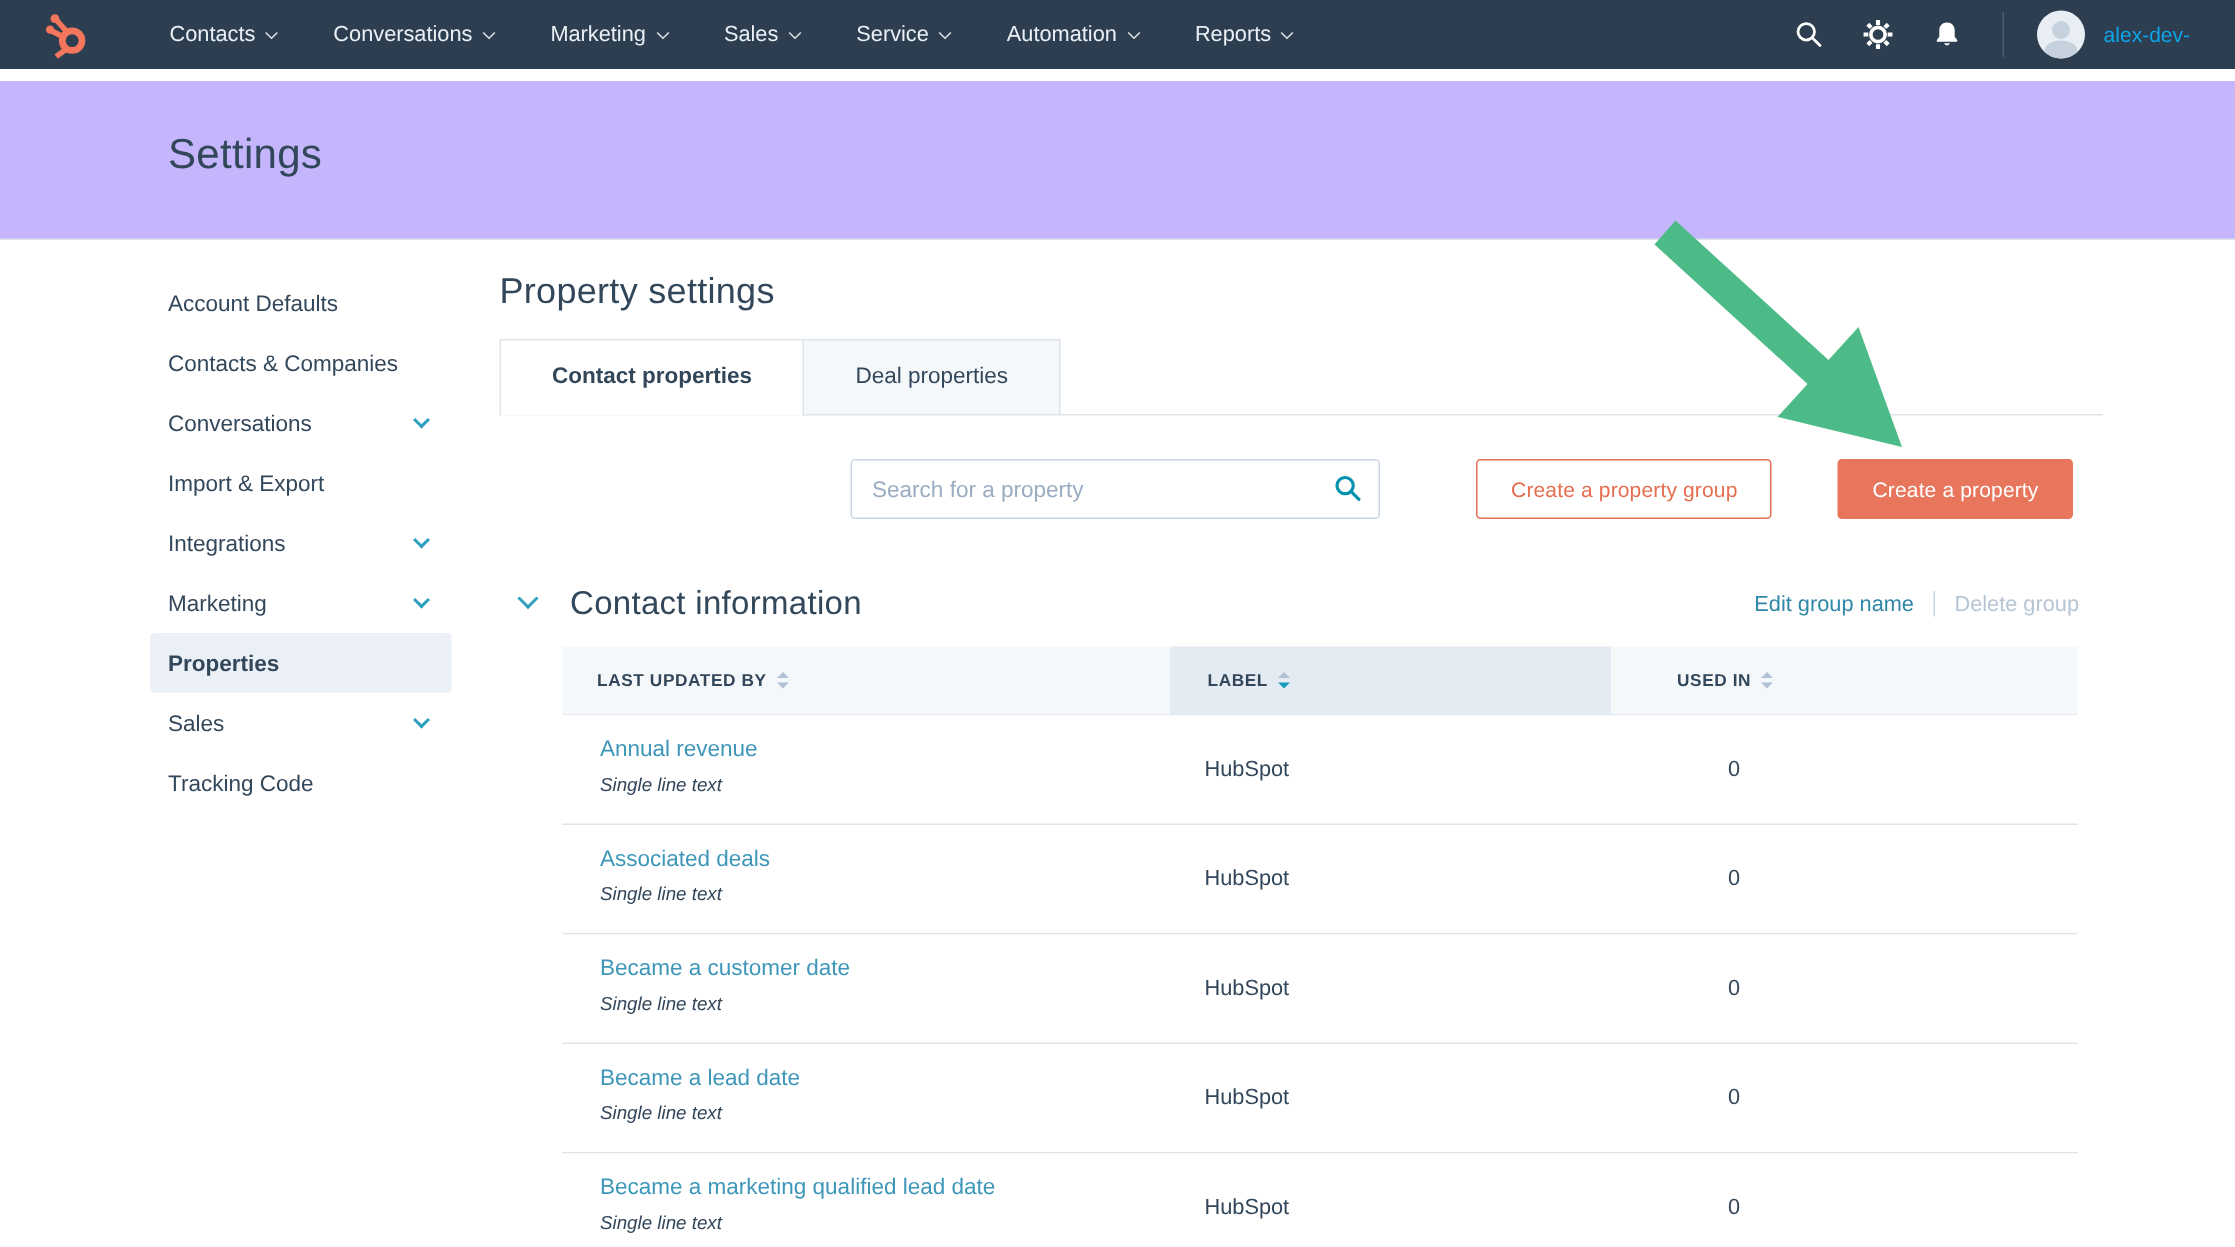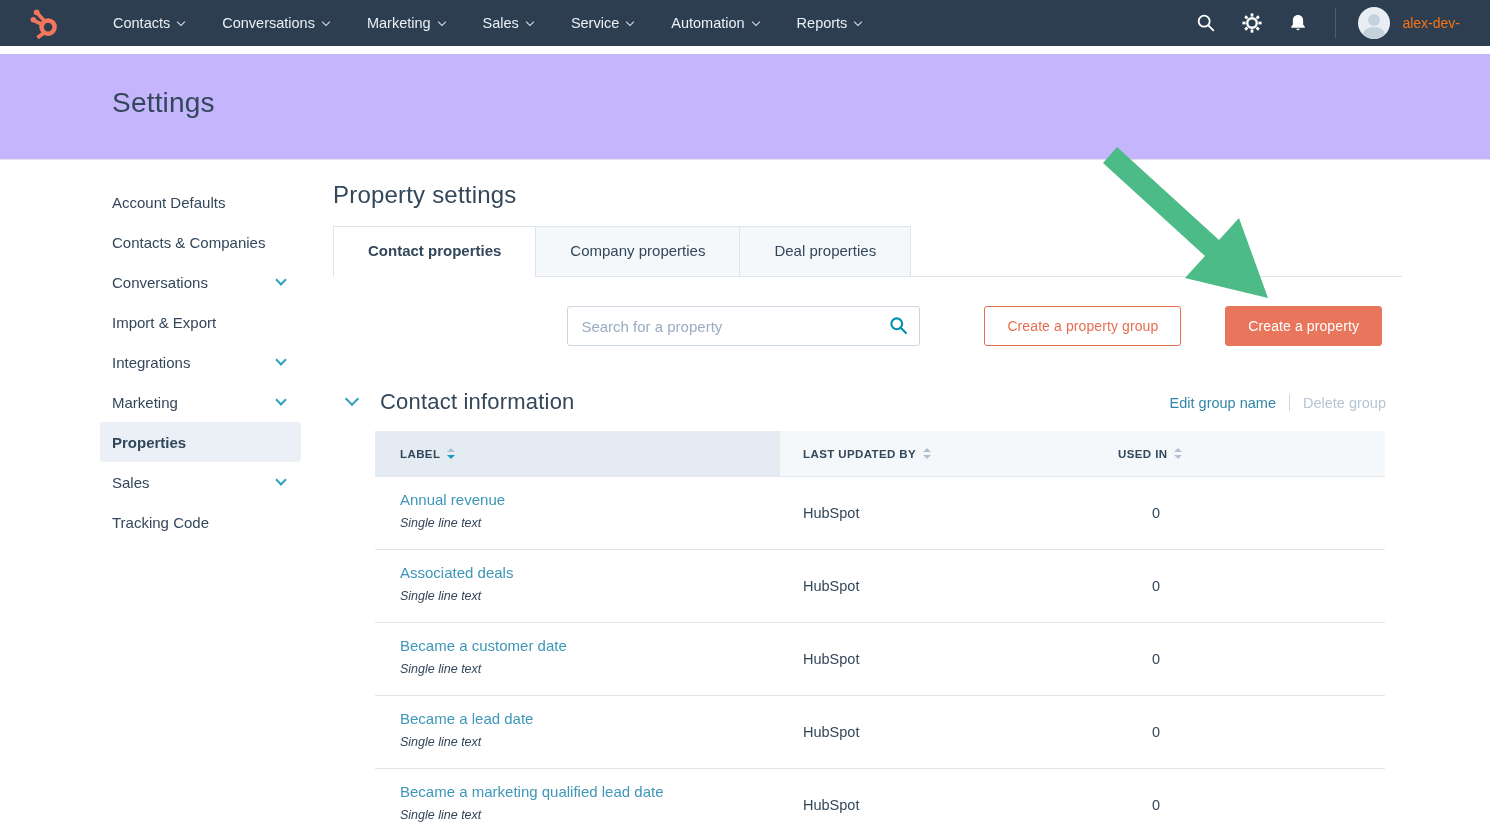--- a/index.html
+++ b/index.html
@@ -11,21 +11,21 @@
   .logo { margin-left:26px; width:36px; height:36px; flex:0 0 auto; }
   .nav-menu { display:flex; align-items:center; margin-left:32px; }
   .nav-item { display:flex; align-items:center; padding:0 19px; height:54px; color:#eaf0f6; font-size:14.5px; cursor:pointer; }
   .nav-chev { width:6px; height:6px; border-right:1.6px solid rgba(255,255,255,.85); border-bottom:1.6px solid rgba(255,255,255,.85); transform:rotate(45deg); margin-left:8px; margin-top:-3px; }
   .nav-right { margin-left:auto; display:flex; align-items:center; margin-right:30px; }
   .nav-icon { width:22px; height:22px; margin-left:24px; cursor:pointer; display:flex; align-items:center; justify-content:center; }
   .nav-divider { width:1px; height:30px; background:#4a5d72; margin-left:26px; }
   .avatar { width:32px; height:32px; border-radius:50%; background:#e9eef4; margin-left:22px; overflow:hidden; position:relative; cursor:pointer; }
   .avatar .head { position:absolute; top:7px; left:10px; width:12px; height:12px; border-radius:50%; background:#c6d1de; }
   .avatar .body { position:absolute; top:20px; left:5px; width:22px; height:14px; border-radius:50%; background:#c6d1de; }
-  .nav-user { color:#f97316; font-size:14px; margin-left:12px; cursor:pointer; }
+  .nav-user { color:#0ea5e9; font-size:14px; margin-left:12px; cursor:pointer; }
 
   
   .page-head { position:absolute; top:54px; left:0; width:1490px; height:106px; background:#c4b5fd; border-bottom:1px solid #dfe3eb; }
   .page-title { position:absolute; left:112px; top:33px; font-size:28px; font-weight:400; color:#33475b; letter-spacing:.2px; }
 
   
   .sidebar { position:absolute; left:100px; top:182px; width:201px; }
   .side-item { display:flex; align-items:center; height:40px; padding:0 12px; font-size:15px; color:#33475b; cursor:pointer; border-radius:3px; }
   .side-item .lbl { flex:1; }
   .side-item.selected { background:#eaf0f6; font-weight:700; }
@@ -196,21 +196,20 @@
   <div class="side-item">
       <span class="lbl">Tracking Code</span>
     </div>
 </div>
 
 <div class="main">
   <div class="main-title">Property settings</div>
 
   <div class="tabs">
     <div class="tab active">Contact properties</div>
-    <div class="tab">Company properties</div>
     <div class="tab">Deal properties</div>
   </div>
 
   <div class="toolbar">
     <div class="searchbox">
       <input type="text" placeholder="Search for a property" style="">
       <svg class="mag" viewBox="0 0 24 24">
           <circle cx="10" cy="10" r="6.2" fill="none" stroke="#0091ae" stroke-width="2.4"></circle>
           <line x1="14.8" y1="14.8" x2="20.5" y2="20.5" stroke="#0091ae" stroke-width="2.4" stroke-linecap="round"></line>
         </svg>
@@ -224,34 +223,34 @@
     <span class="group-title">Contact information</span>
     <span class="group-links">
       <span class="link-edit">Edit group name</span>
       <span class="link-sep"></span>
       <span class="link-delete">Delete group</span>
     </span>
   </div>
 
   <div class="ptable">
     <div class="t-head">
+      <div class="hc c2">
+        <span>LAST UPDATED BY</span>
+        <span class="sort">
+            <i class="up"></i>
+            <i class="dn"></i>
+          </span>
+      </div>
       <div class="hc c1">
         <span>LABEL</span>
         <span class="sort active-down">
             <i class="up"></i>
             <i class="dn"></i>
           </span>
       </div>
-      <div class="hc c2">
-        <span>LAST UPDATED BY</span>
-        <span class="sort">
-            <i class="up"></i>
-            <i class="dn"></i>
-          </span>
-      </div>
       <div class="hc c3">
         <span>USED IN</span>
         <span class="sort">
             <i class="up"></i>
             <i class="dn"></i>
           </span>
       </div>
     </div>
 
     <div class="t-row">

